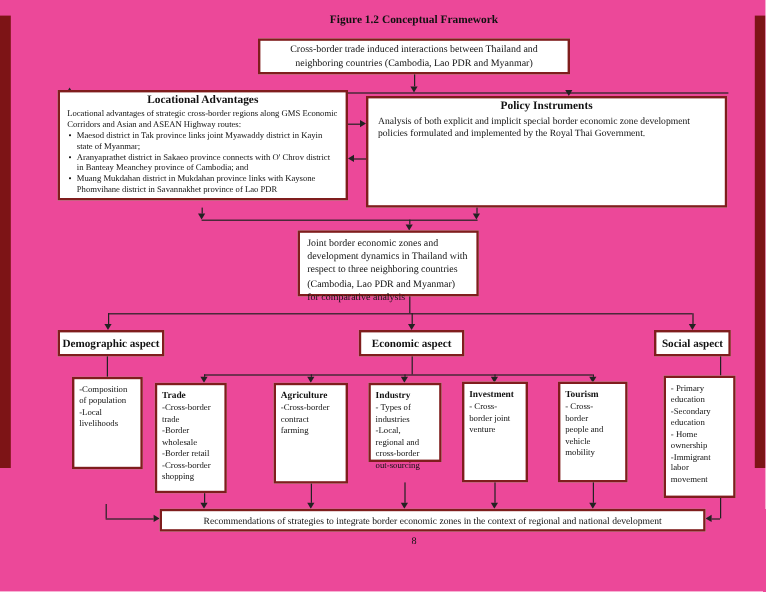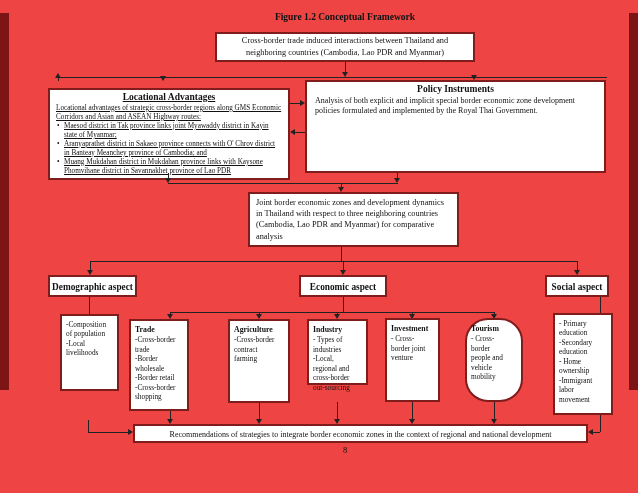--- a/index.html
+++ b/index.html
@@ -1,43 +1,43 @@
 <!DOCTYPE html>
 <html><head>
 <meta charset="utf-8">
 <style>
   html,body{margin:0;padding:0;background:#fff;}
-  .canvas{position:relative;width:638px;height:493px;background:#ef4444;overflow:hidden;
+  .canvas{position:relative;width:638px;height:493px;background:#ec4899;overflow:hidden;
           font-family:"Liberation Serif",serif;color:#111;}
   .redbar{position:absolute;top:13px;width:9px;height:377px;background:var(--side-bar,#7D1416);}
   .bx{position:absolute;box-sizing:border-box;background:#fff;border:2px solid #7f1d1d;}
   .bt{font-weight:bold;text-align:center;}
   .vl{position:absolute;width:1px;background:#222;}
   .hl{position:absolute;height:1px;background:#222;}
   .ad::after{content:"";position:absolute;left:-3px;bottom:-5px;width:0;height:0;
              border-left:3.5px solid transparent;border-right:3.5px solid transparent;border-top:5px solid #222;}
   .au::before{content:"";position:absolute;left:-3px;top:-5px;width:0;height:0;
              border-left:3.5px solid transparent;border-right:3.5px solid transparent;border-bottom:5px solid #222;}
   .ar::after{content:"";position:absolute;top:-3px;right:-5px;width:0;height:0;
              border-top:3.5px solid transparent;border-bottom:3.5px solid transparent;border-left:5px solid #222;}
   .al::before{content:"";position:absolute;top:-3px;left:-5px;width:0;height:0;
              border-top:3.5px solid transparent;border-bottom:3.5px solid transparent;border-right:5px solid #222;}
   .td{position:absolute;width:0;height:0;border-left:3.5px solid transparent;
       border-right:3.5px solid transparent;border-top:5px solid #222;}
   .figtitle{position:absolute;left:215px;top:12px;width:260px;text-align:center;
             font-size:9.5px;font-weight:bold;}
   .topbox{left:215px;top:32px;width:260px;height:30px;font-size:8.3px;line-height:1.4;
           text-align:center;padding:1px 6px;}
-  .labox{left:48px;top:88px;width:242px;height:92px;padding:1px 6px 2px 6px;font-size:7.2px;line-height:1.25;text-decoration:underline;}
+  .labox{left:48px;top:75px;width:242px;height:92px;padding:1px 6px 2px 6px;font-size:7.2px;line-height:1.25;}
   .labox .bt{font-size:9.5px;line-height:1.35;}
   .bullet{position:relative;padding-left:8px;}
   .bullet::before{content:"\2022";position:absolute;left:1px;top:0;}
   .pibox{left:305px;top:80px;width:301px;height:93px;padding:1px 8px;font-size:8px;line-height:1.3;}
   .pibox .bt{font-size:9.5px;line-height:1.35;}
-  .jointbox{left:248px;top:192px;width:211px;height:55px;padding:3px 6px;font-size:8.3px;line-height:1.35;}
+  .jointbox{left:248px;top:192px;width:151px;height:55px;padding:3px 6px;font-size:8.3px;line-height:1.35;}
   .aspect{top:275px;height:22px;font-size:9.3px;font-weight:bold;text-align:center;line-height:20px;}
   .small{font-size:7.3px;line-height:1.3;padding:4px 3px 2px 4px;}
   .small .bt{text-align:left;font-size:7.8px;}
   .recbox{left:133px;top:424px;width:455px;height:19px;font-size:8px;text-align:center;line-height:17px;
           padding:0 4px;}
   .pagenum{position:absolute;left:215px;top:445px;width:260px;text-align:center;font-size:8.5px;}
 </style>
 </head>
 <body>
 
@@ -153,21 +153,21 @@
       </div>
   </div>
   <div class="bx small" style="left:385px;top:318px;width:55px;height:84px;">
     <div class="bt">Investment</div>
     <div>
         <div>- Cross-</div>
         <div>border joint</div>
         <div>venture</div>
       </div>
   </div>
-  <div class="bx small" style="left:465px;top:318px;width:58px;height:84px;border-radius:23px;">
+  <div class="bx small" style="left:465px;top:318px;width:58px;height:84px;">
     <div class="bt">Tourism</div>
     <div>
         <div>- Cross-</div>
         <div>border</div>
         <div>people and</div>
         <div>vehicle</div>
         <div>mobility</div>
       </div>
   </div>
 

